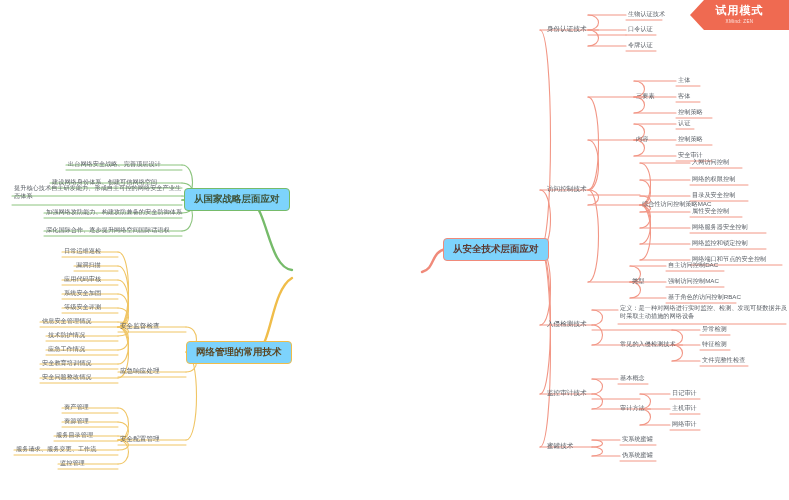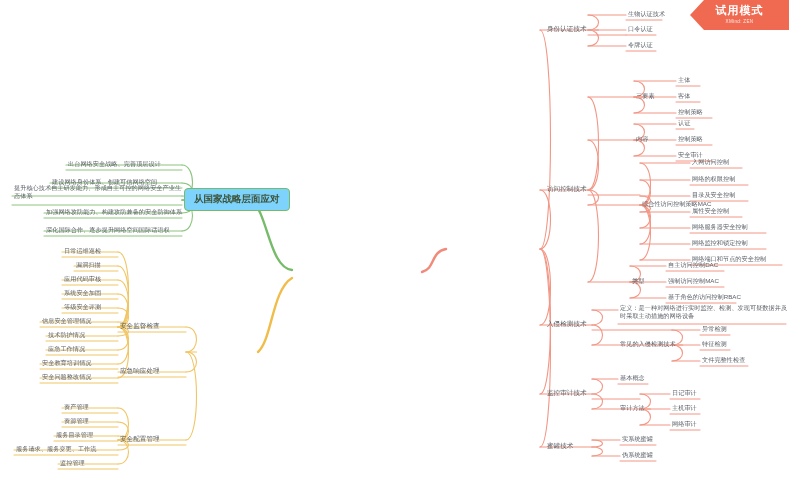--- a/index.html
+++ b/index.html
@@ -261,20 +261,22 @@
         <path d="M588,195 L640,195"></path>
           <path d="M592,330 L672,330"></path>
         <path d="M592,399 L640,399"></path>
           <path d="M588,35 L626,35"></path>
       </g>
     </g>
   </svg>
 
 
   <div class="node main green" style="left:184px;top:188px;">从国家战略层面应对</div>
+  <div class="node main yellow" style="left:186px;top:341px;">网络管理的常用技术</div>
+  <div class="node main red" style="left:443px;top:238px;">从安全技术层面应对</div>
 
   <div class="node sub" style="left:66px;top:159px;">出台网络安全战略、完善顶层设计</div>
   <div class="node sub" style="left:50px;top:177px;">建设网络身份体系、创建可信网络空间</div>
   <div class="node sub wrap" style="left:12px;top:183px;width:168px;">提升核心技术自主研发能力、形成自主可控的网络安全产业生态体系</div>
   <div class="node sub" style="left:44px;top:207px;">加强网络攻防能力、构建攻防兼备的安全防御体系</div>
   <div class="node sub" style="left:44px;top:225px;">深化国际合作、逐步提升网络空间国际话语权</div>
 
   <div class="node sub l2" style="left:118px;top:321px;">安全监督检查</div>
   <div class="node sub l2" style="left:118px;top:366px;">应急响应处理</div>
   <div class="node sub l2" style="left:118px;top:434px;">安全配置管理</div>

